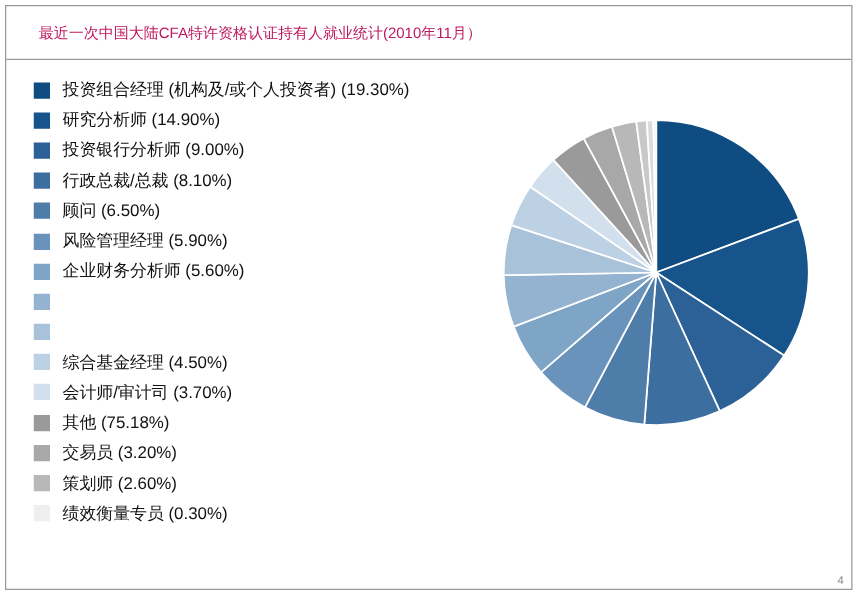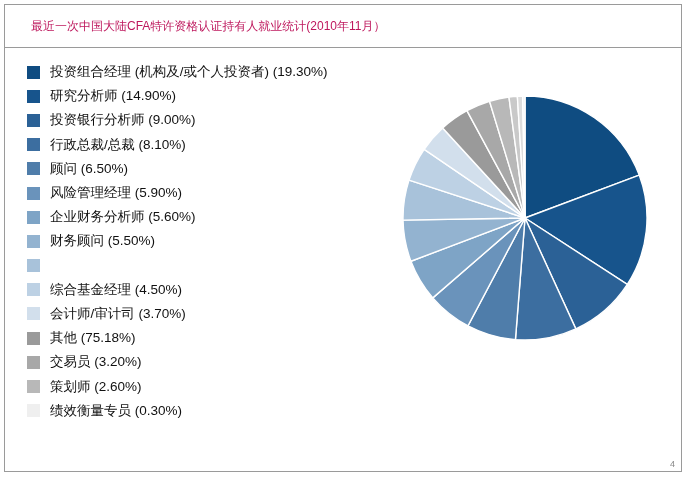--- a/index.html
+++ b/index.html
@@ -124,21 +124,20 @@
         <div class="legend-row">
           <span class="swatch" style="background: rgb(106, 147, 187);"></span>
           <span class="legend-label">风险管理经理 (5.90%)</span>
         </div>
         <div class="legend-row">
           <span class="swatch" style="background: rgb(126, 164, 198);"></span>
           <span class="legend-label">企业财务分析师 (5.60%)</span>
         </div>
         <div class="legend-row">
           <span class="swatch" style="background: rgb(147, 179, 208);"></span>
-          <span class="legend-label">财务顾问 (5.50%)</span>
         </div>
         <div class="legend-row">
           <span class="swatch" style="background: rgb(168, 194, 218);"></span>
         </div>
         <div class="legend-row">
           <span class="swatch" style="background: rgb(189, 209, 228);"></span>
           <span class="legend-label">综合基金经理 (4.50%)</span>
         </div>
         <div class="legend-row">
           <span class="swatch" style="background: rgb(210, 223, 236);"></span>

